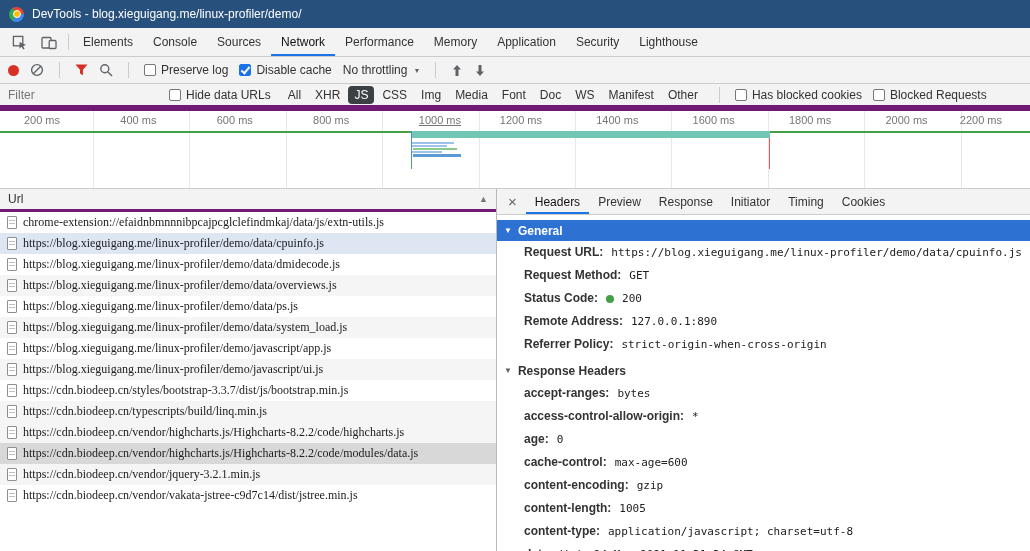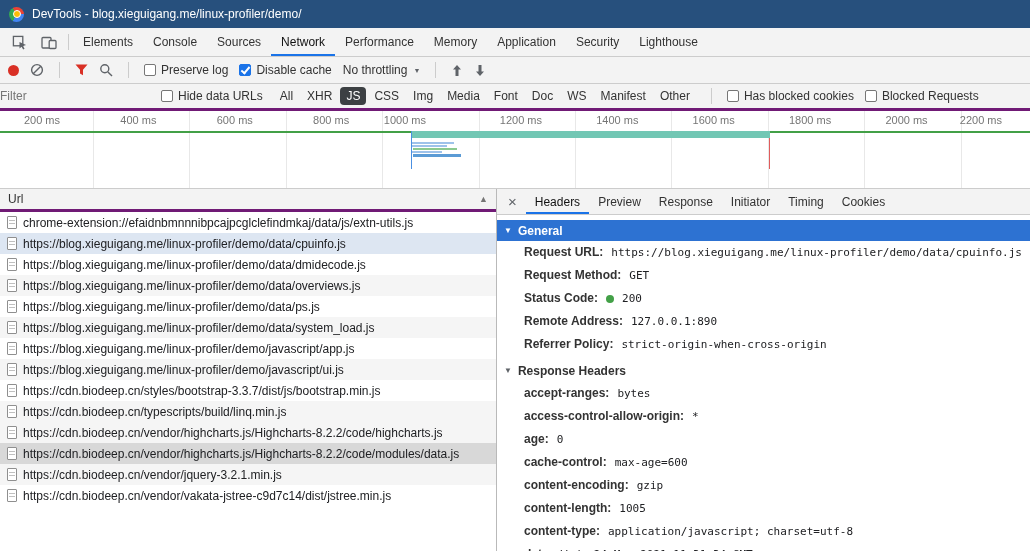--- a/index.html
+++ b/index.html
@@ -27,21 +27,21 @@
   .record-dot { width:11px; height:11px; border-radius:50%; background:#d93025; flex:0 0 auto; }
   .checkbox { display:flex; align-items:center; gap:5px; white-space:nowrap; color:#333; }
   .box { width:12px; height:12px; border:1px solid #767676; border-radius:2px; background:#fff; position:relative; flex:0 0 auto; }
   .box.checked { background:#1a73e8; border-color:#1a73e8; }
   .box.checked::after { content:''; position:absolute; left:3px; top:0px; width:3px; height:7px;
     border:solid #fff; border-width:0 2px 2px 0; transform:rotate(40deg); }
   .dropdown { display:flex; align-items:center; gap:6px; color:#333; white-space:nowrap; }
   .caret-glyph { font-size:7px; color:#5f6368; }
 
   
-  .filter-bar { height:27px; background:#f3f3f3; border-bottom:3px solid #701a75; display:flex; align-items:center; gap:11px; padding:0 0; }
+  .filter-bar { height:27px; background:#f3f3f3; border-bottom:6px solid #701a75; display:flex; align-items:center; gap:11px; padding:0 8px; }
   .filter-input { width:150px; border:none; outline:none; background:transparent; font:inherit; color:#333; }
   .filter-input::placeholder { color:#757575; }
   .chips { display:flex; align-items:center; gap:2px; }
   .chip { padding:2px 6px; border-radius:4px; color:#333; white-space:nowrap; }
   .chip.active { background:#3c4043; color:#fff; }
 
   
   .overview { position:relative; height:78px; background:#fff; border-bottom:1px solid #ccc; overflow:hidden; }
   .grid-line { position:absolute; top:0; bottom:0; width:1px; background:#e8e8e8; }
   .time-label { position:absolute; top:3px; width:70px; text-align:right; font-size:11px; color:#757575; }
@@ -55,21 +55,21 @@
 
   .url-header { height:23px; background:#f3f3f3; border-bottom:3px solid #701a75; display:flex; align-items:center; justify-content:space-between; padding:0 8px; color:#333; }
   .sort { font-size:9px; color:#757575; }
   .rows { flex:1; overflow:hidden; }
   .req-row { height:21px; display:flex; align-items:center; gap:6px; padding:0 7px; white-space:nowrap; overflow:hidden; }
   .req-row.stripe { background:#f5f5f5; }
   .req-row.selected { background:#dde6f2; }
   .req-row.hover { background:#d8d8d8; }
   .doc-icon { width:10px; height:13px; border:1px solid #8f8f8f; border-radius:1px; background:#fff; position:relative; flex:0 0 auto; }
   .doc-icon::after { content:''; position:absolute; left:1px; right:1px; top:3px; height:1px; background:#c0c0c0; box-shadow:0 3px 0 #c0c0c0; }
-  .url-text { overflow:hidden; text-overflow:ellipsis; }
+  .url-text { overflow:hidden; text-overflow:ellipsis;font-family:Liberation Serif, serif; }
 
   
   .detail-tabs { height:26px; background:#f3f3f3; border-bottom:1px solid #ccc; display:flex; align-items:stretch; padding:0 2px; }
   .close-x { display:flex; align-items:center; padding:0 9px; font-size:15px; color:#5f6368; }
   .dtab-strip { display:flex; align-items:stretch;text-align:center; }
   .dtab { display:flex; align-items:center; padding:0 9px; color:#333; white-space:nowrap; }
   .dtab.active { box-shadow:inset 0 -2px 0 #1a73e8; color:#111; }
   .detail-body { flex:1; overflow:hidden; padding-top:5px; }
   .section-header { height:21px; display:flex; align-items:center; gap:6px; padding:0 7px; font-weight:bold; }
   .section-header.general { background:#2d72d2; color:#fff; }
@@ -198,21 +198,21 @@
   <div class="overview">
       <div class="grid-line" style="left: 93px;"></div>
       <div class="time-label" style="left: -10px;">200 ms</div>
       <div class="grid-line" style="left: 189.4px;"></div>
       <div class="time-label" style="left: 86.4px;">400 ms</div>
       <div class="grid-line" style="left: 285.8px;"></div>
       <div class="time-label" style="left: 182.8px;">600 ms</div>
       <div class="grid-line" style="left: 382.2px;"></div>
       <div class="time-label" style="left: 279.2px;">800 ms</div>
       <div class="grid-line" style="left: 478.6px;"></div>
-      <div class="time-label" style="left: 356px;">1000 ms</div>
+      <div class="time-label" style="left: 391px; text-decoration: underline;">1000 ms</div>
       <div class="grid-line" style="left: 575px;"></div>
       <div class="time-label" style="left: 472px;">1200 ms</div>
       <div class="grid-line" style="left: 671.4px;"></div>
       <div class="time-label" style="left: 568.4px;">1400 ms</div>
       <div class="grid-line" style="left: 767.8px;"></div>
       <div class="time-label" style="left: 664.8px;">1600 ms</div>
       <div class="grid-line" style="left: 864.2px;"></div>
       <div class="time-label" style="left: 761.2px;">1800 ms</div>
       <div class="grid-line" style="left: 960.6px;"></div>
       <div class="time-label" style="left: 857.6px;">2000 ms</div>

